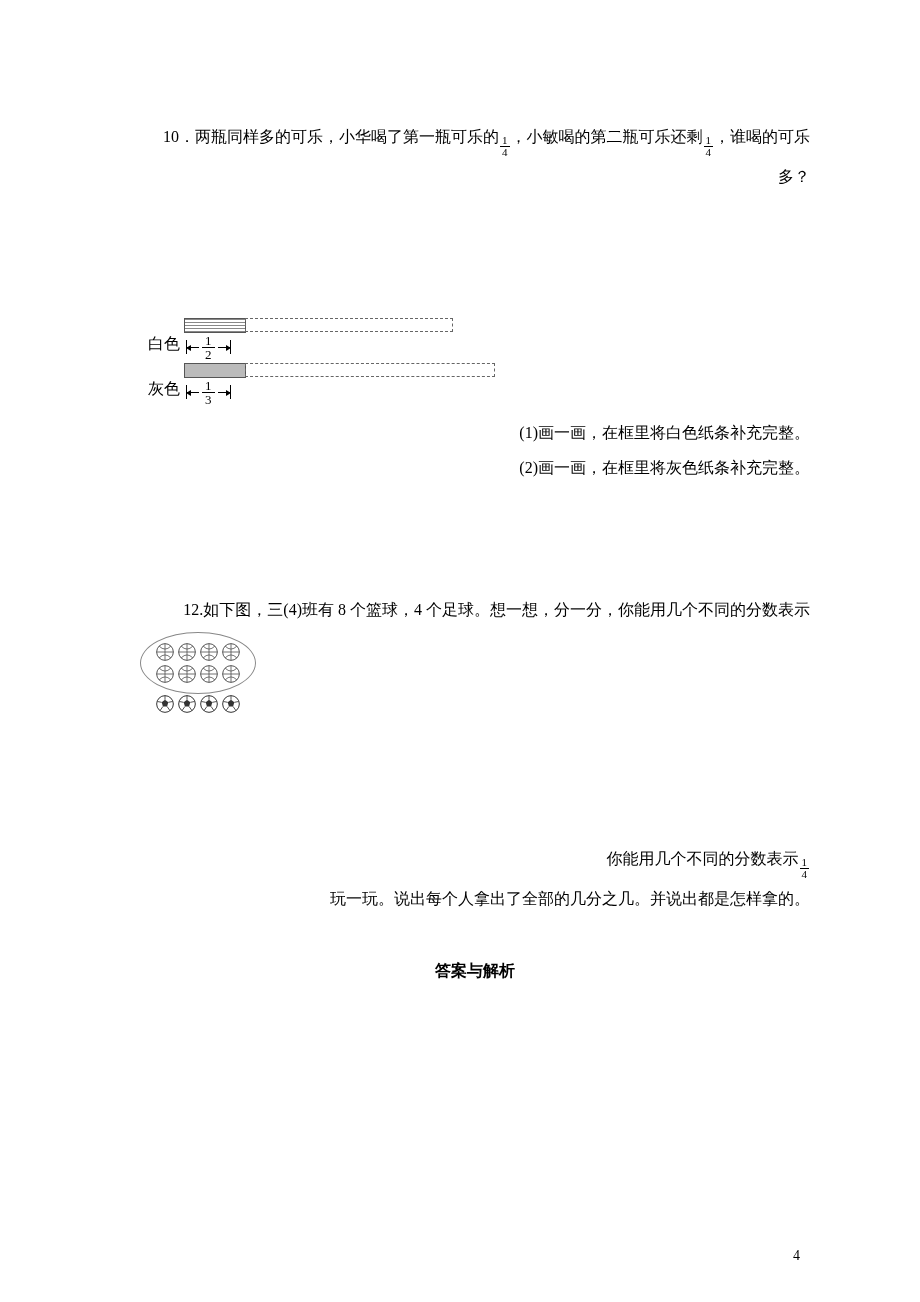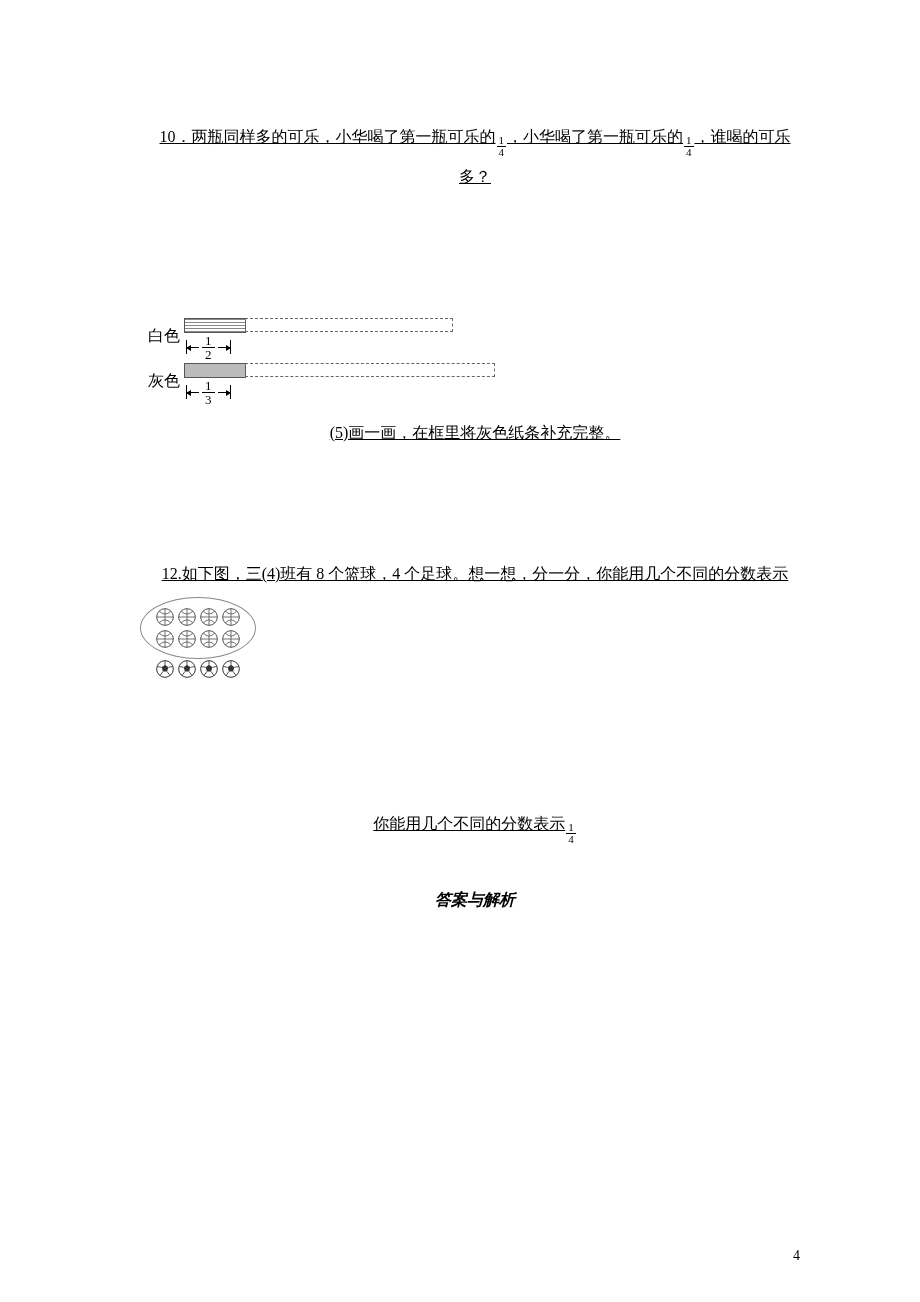--- a/index.html
+++ b/index.html
@@ -16,30 +16,29 @@
     color: #000000;
     line-height: 2.1;
     position: relative;
   }
   .page {
     box-sizing: border-box;
     padding: 120px 110px 0 140px;
   }
   .para {
     margin: 0 0 2px 0;
-    text-align: center;
-    text-decoration: underline;
+    text-align: right;
   }
   .q-block { margin-bottom: 38px; }
   .q11-strips {
     margin: 6px 0 10px 0;
   }
   .strip-row {
     display: flex;
-    align-items: flex-start;
+    align-items: flex-end;
     margin-bottom: 2px;
   }
   .strip-label {
     font-family: "SimSun", serif;
     font-size: 16px;
     width: 40px;
     text-align: right;
     padding-right: 4px;
     padding-top: 1px;
   }
@@ -153,42 +152,41 @@
   .soccer {
     width: 20px;
     height: 20px;
   }
   .answer-heading {
     text-align: center;
     font-family: "SimHei", "黑体", sans-serif;
     font-weight: bold;
     font-size: 16px;
     margin-top: 30px;
-    font-style: italic;
   }
   .page-num {
     position: absolute;
     right: 120px;
     bottom: 32px;
     font-family: "Times New Roman", serif;
     font-size: 14px;
     color: #000;
   }
 </style>
 </head>
 <body>
 
 <div class="page">
 
   <div class="q-block">
     <p class="para">
       <span>10．两瓶同样多的可乐，小华喝了第一瓶可乐的</span><span class="frac">
           <span class="n">1</span>
           <span class="d">4</span>
-        </span><span>，小华喝了第一瓶可乐的</span><span class="frac">
+        </span><span>，小敏喝的第二瓶可乐还剩</span><span class="frac">
           <span class="n">1</span>
           <span class="d">4</span>
         </span><span>，谁喝的可乐</span>
     </p>
     <p class="para">多？</p>
   </div>
 
   <div style="height:80px"></div>
 
   <div class="q-block">
@@ -229,21 +227,22 @@
                 <span class="n">1</span>
                 <span class="d">3</span>
               </span>
             <span class="arrow-line r"></span>
             <span class="bar"></span>
           </div>
         </div>
       </div>
     </div>
 
-    <p class="para">(5)画一画，在框里将灰色纸条补充完整。</p>
+    <p class="para">(1)画一画，在框里将白色纸条补充完整。</p>
+    <p class="para">(2)画一画，在框里将灰色纸条补充完整。</p>
   </div>
 
   <div style="height:70px"></div>
 
   <div class="q-block">
     <p class="para">12.如下图，三(4)班有 8 个篮球，4 个足球。想一想，分一分，你能用几个不同的分数表示</p>
     <div class="q12-img">
       <div class="plate">
         <div class="ball-row">
           <svg class="basketball" viewBox="0 0 24 24">
@@ -349,19 +348,20 @@
 
   <div style="height:90px"></div>
 
   <div class="q-block">
     <p class="para">
       <span>你能用几个不同的分数表示</span><span class="frac">
           <span class="n">1</span>
           <span class="d">4</span>
         </span>
     </p>
+    <p class="para">玩一玩。说出每个人拿出了全部的几分之几。并说出都是怎样拿的。</p>
   </div>
 
   <p class="answer-heading">答案与解析</p>
 
 </div>
 
 <div class="page-num">4</div>
 
 </body></html>

